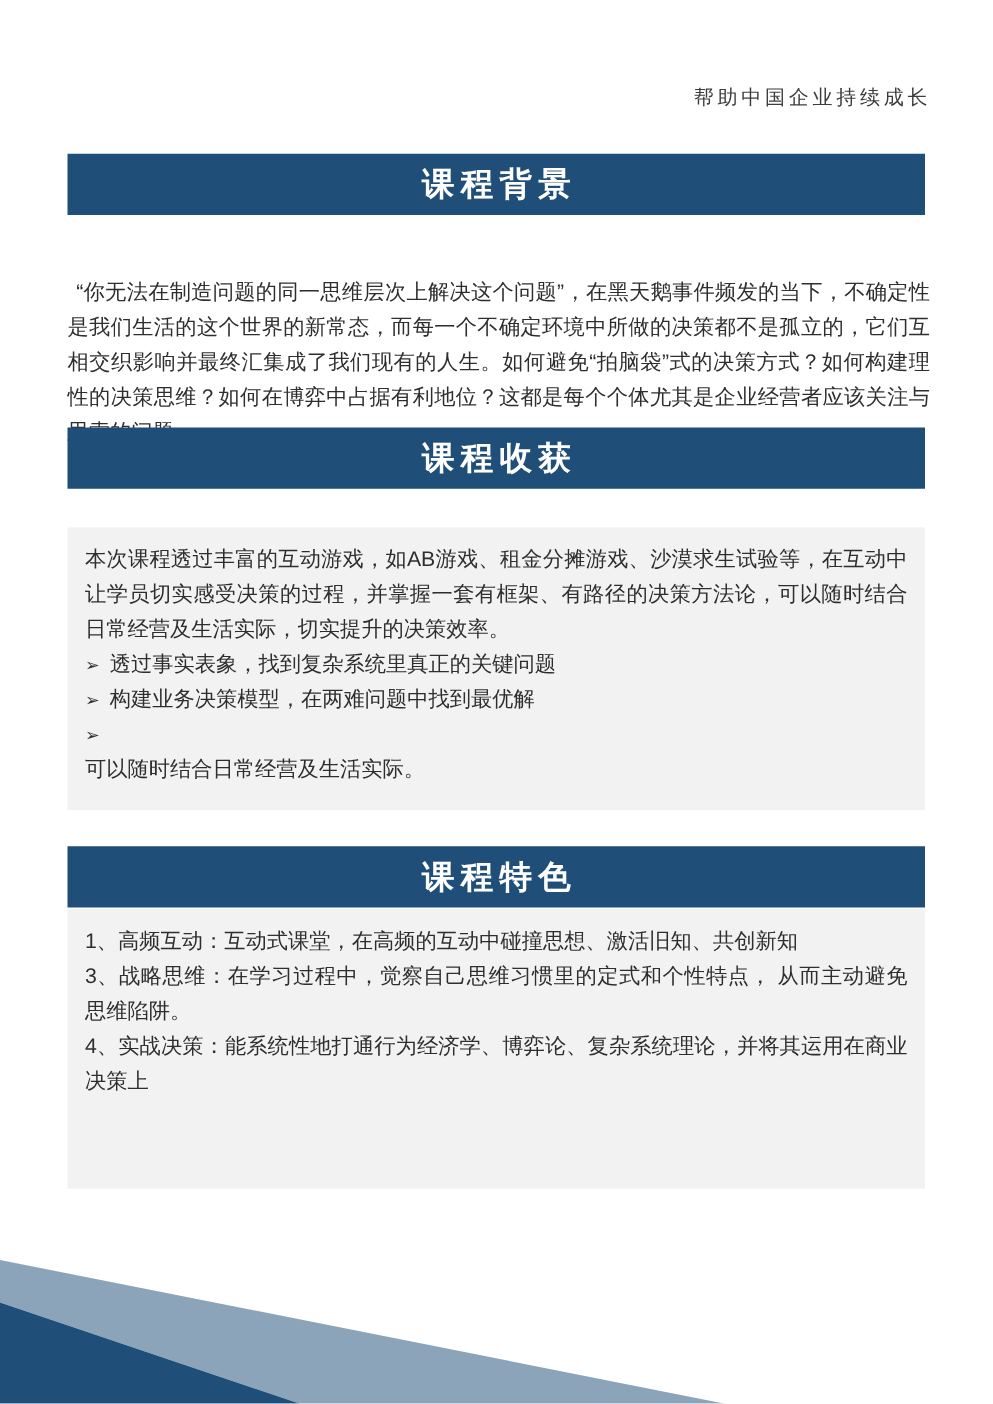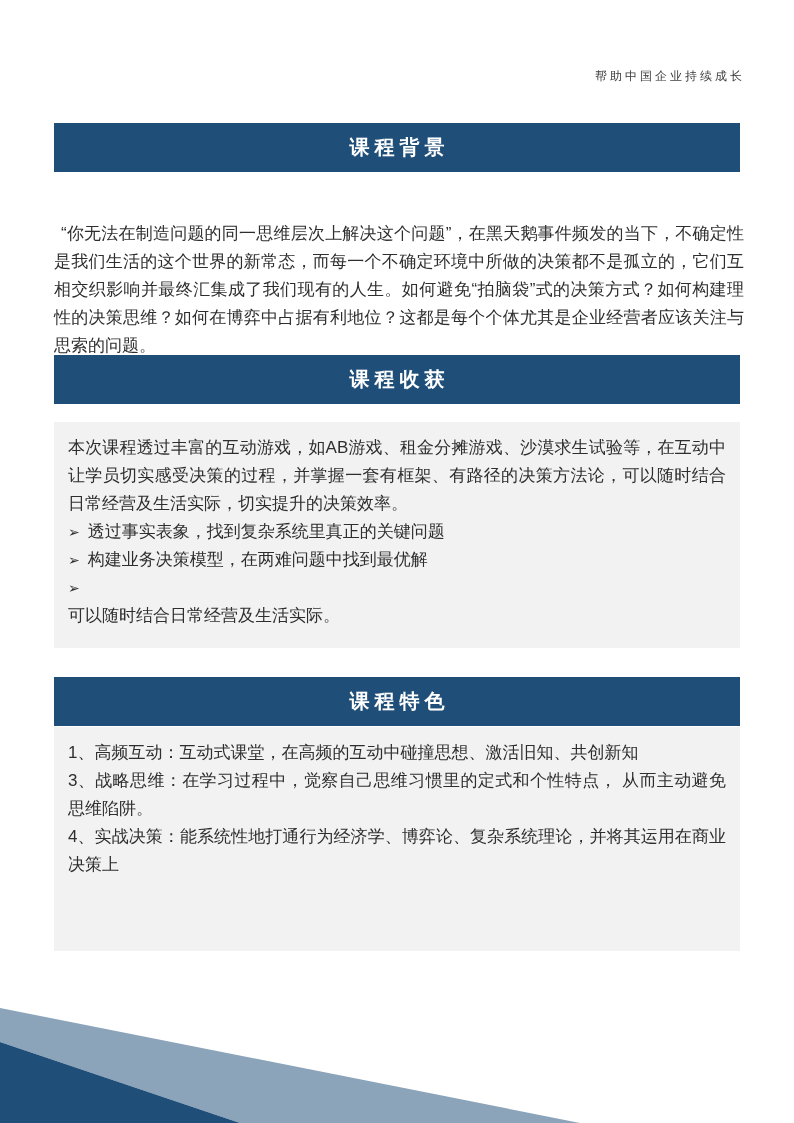--- a/index.html
+++ b/index.html
@@ -15,32 +15,32 @@
     width:794px;height:1123px;
     font-family:"Liberation Sans","DejaVu Sans",sans-serif;
     color:var(--text);
     position:relative;
     overflow:hidden;
   }
   .page{position:relative;width:794px;height:1123px;background:#ffffff;overflow:hidden;}
 
   .tagline{
     position:absolute;top:68px;right:49px;
-    font-size:12px;letter-spacing:3px;color:#3C3C3C;font-weight:500;
+    font-size:16px;letter-spacing:3px;color:#3C3C3C;font-weight:500;
   }
 
   .bar{
     position:absolute;left:54px;width:686px;height:49px;
     background:var(--accent);
     color:var(--bar-text);
     display:flex;align-items:center;justify-content:center;
-    font-size:20px;font-weight:bold;letter-spacing:5px;text-indent:5px;
+    font-size:26px;font-weight:bold;letter-spacing:5px;text-indent:5px;
   }
   .bar1{top:123px;}
-  .bar2{top:355px;}
+  .bar2{top:342px;}
   .bar3{top:677px;}
 
   .para{
     position:absolute;left:54px;width:690px;
     font-size:17px;line-height:28px;text-align:justify;
   }
   .para1{top:188px;text-indent:7px;margin-top:32px;}
 
   .graybox{
     position:absolute;left:54px;width:686px;

